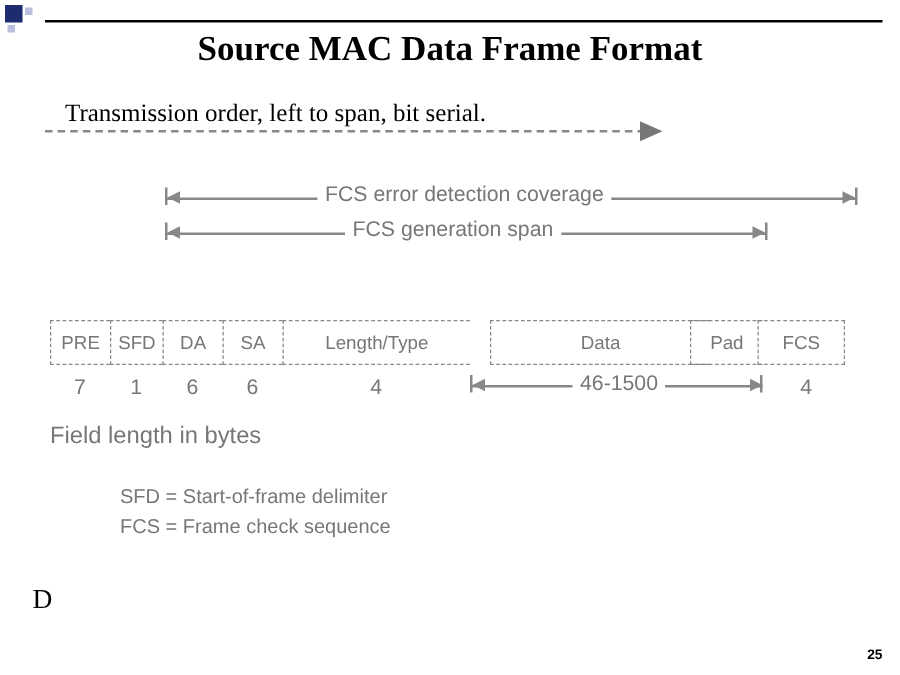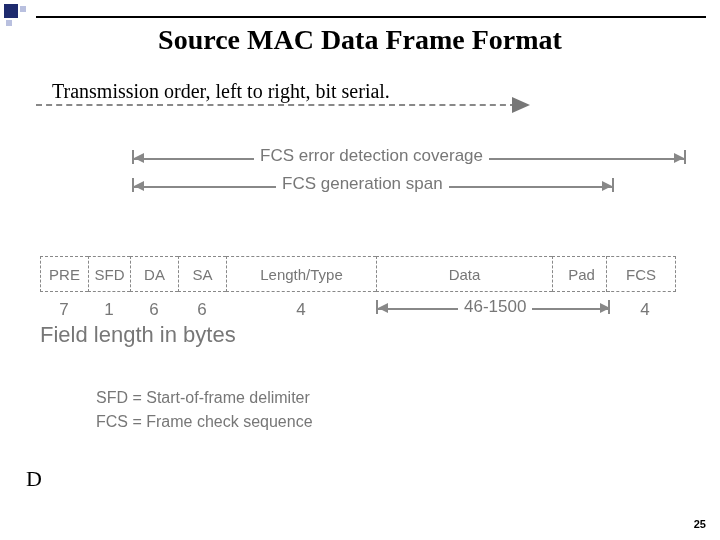--- a/index.html
+++ b/index.html
@@ -20,36 +20,36 @@
   .alab{position:absolute;font-size:17px}
   .aHead{position:absolute;width:0;height:0}
   .aHead.l{border-right:10px solid #888;border-top:5px solid transparent;border-bottom:5px solid transparent}
   .aHead.r{border-left:10px solid #888;border-top:5px solid transparent;border-bottom:5px solid transparent}
   
   .frame{position:absolute;left:40px;top:256px;height:36px}
   .cell{position:absolute;top:0;height:36px;border:1px dashed #888;border-right:none;box-sizing:border-box;text-align:center;line-height:36px;font-size:15px}
   .cell:last-child{}
   .below{position:absolute;top:300px;font-size:17px;text-align:center}
   .dataArrow{position:absolute;top:300px;height:20px}
-  .fieldLen{position:absolute;left:40px;top:322px;font-size:22px}
+  .fieldLen{position:absolute;left:40px;top:338px;font-size:19px}
   .legend{position:absolute;left:96px;top:386px;font-size:16px;line-height:24px}
   .D{position:absolute;left:26px;top:466px;font-size:22px;font-family:"Times New Roman",serif}
   .pg{position:absolute;right:14px;bottom:10px;font-size:11px;font-weight:700;font-family:Arial,Helvetica,sans-serif;color:#000}
 </style>
 </head>
 <body>
 
 <div class="corner">
   <div class="big"></div>
     <div class="s1"></div>
     <div class="s2"></div>
 </div>
 <div class="rule"></div>
 <div class="title">Source MAC Data Frame Format</div>
-<div class="sub">Transmission order, left to right, bit serial.</div>
+<div class="sub">Transmission order, left to span, bit serial.</div>
 <div class="dashline"></div>
 <div class="arrowR"></div>
 
 <div class="covWrap sans">
 
   <div class="vtick" style="left:128px;top:0"></div>
   <div class="aHead l" style="left:130px;top:3px"></div>
   <div class="barLine" style="left:128px;top:8px;width:552px"></div>
   <div class="aHead r" style="left:670px;top:3px"></div>
   <div class="vtick" style="left:680px;top:0"></div>
@@ -62,21 +62,21 @@
   <div class="vtick" style="left:608px;top:28px"></div>
   <div class="alab" style="left:272px;top:24px;background:#fff;padding:0 6px">FCS generation span</div>
 </div>
 
 <div class="frame sans">
   <div class="cell" style="left:0;width:48px">PRE</div>
   <div class="cell" style="left:48px;width:42px">SFD</div>
   <div class="cell" style="left:90px;width:48px">DA</div>
   <div class="cell" style="left:138px;width:48px">SA</div>
   <div class="cell" style="left:186px;width:150px">Length/Type</div>
-  <div class="cell" style="left:336px;width:176px">Data</div>
+  <div class="cell" style="left:352px;width:176px">Data</div>
   <div class="cell" style="left:512px;width:58px">Pad</div>
   <div class="cell" style="left:566px;width:70px;border-right:1px dashed #888">FCS</div>
 </div>
 
 <div class="sans below" style="left:40px;width:48px">7</div>
 <div class="sans below" style="left:88px;width:42px">1</div>
 <div class="sans below" style="left:130px;width:48px">6</div>
 <div class="sans below" style="left:178px;width:48px">6</div>
 <div class="sans below" style="left:226px;width:150px">4</div>
 <div class="sans below" style="left:610px;width:70px">4</div>

